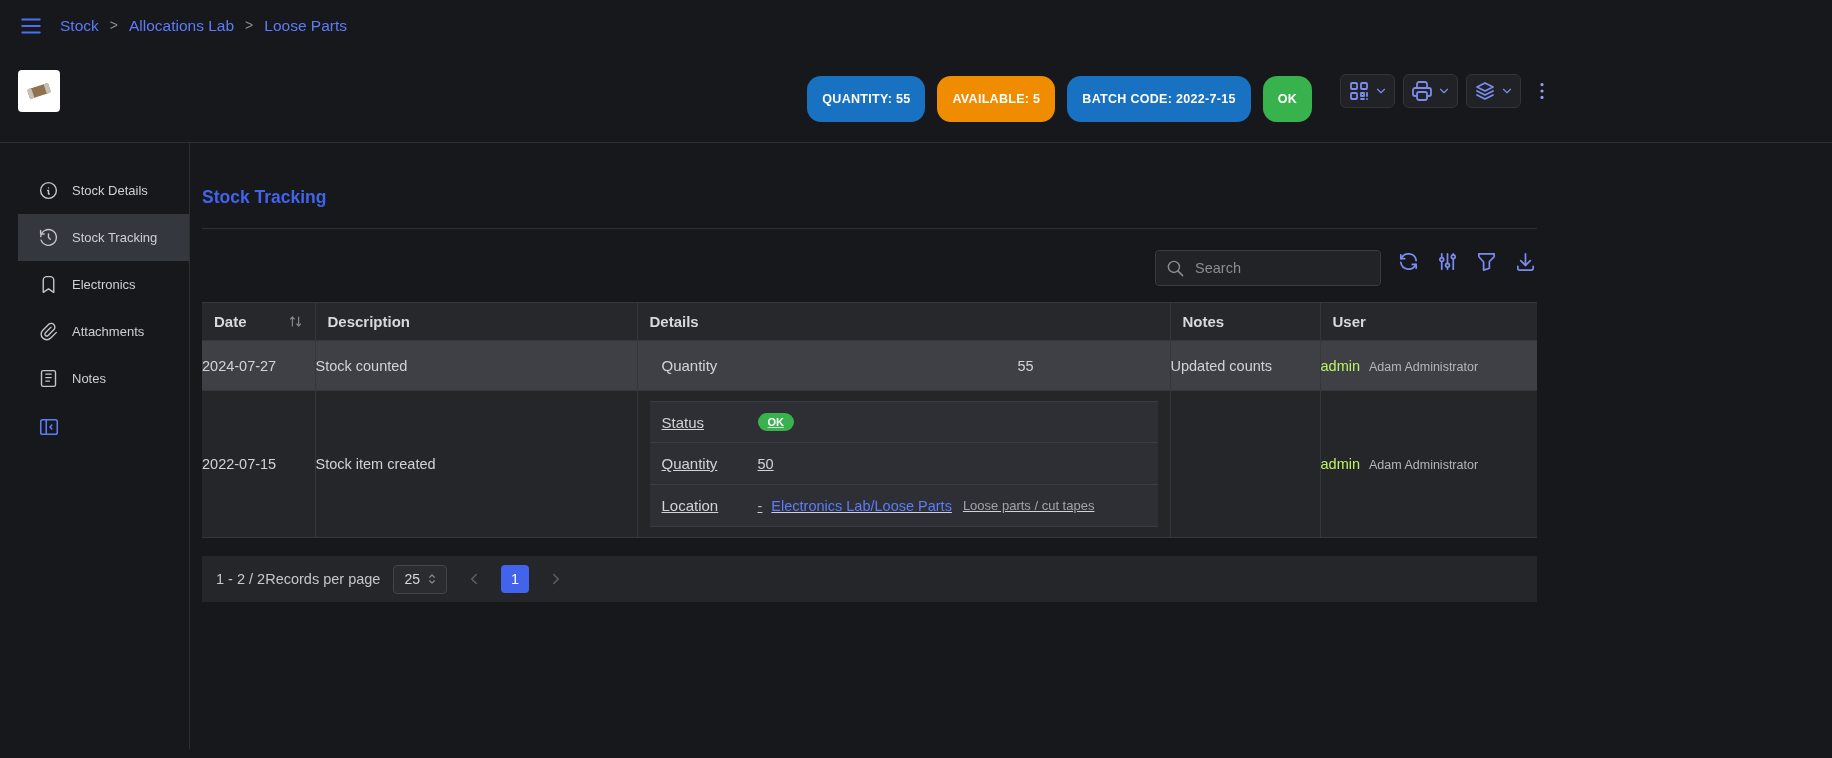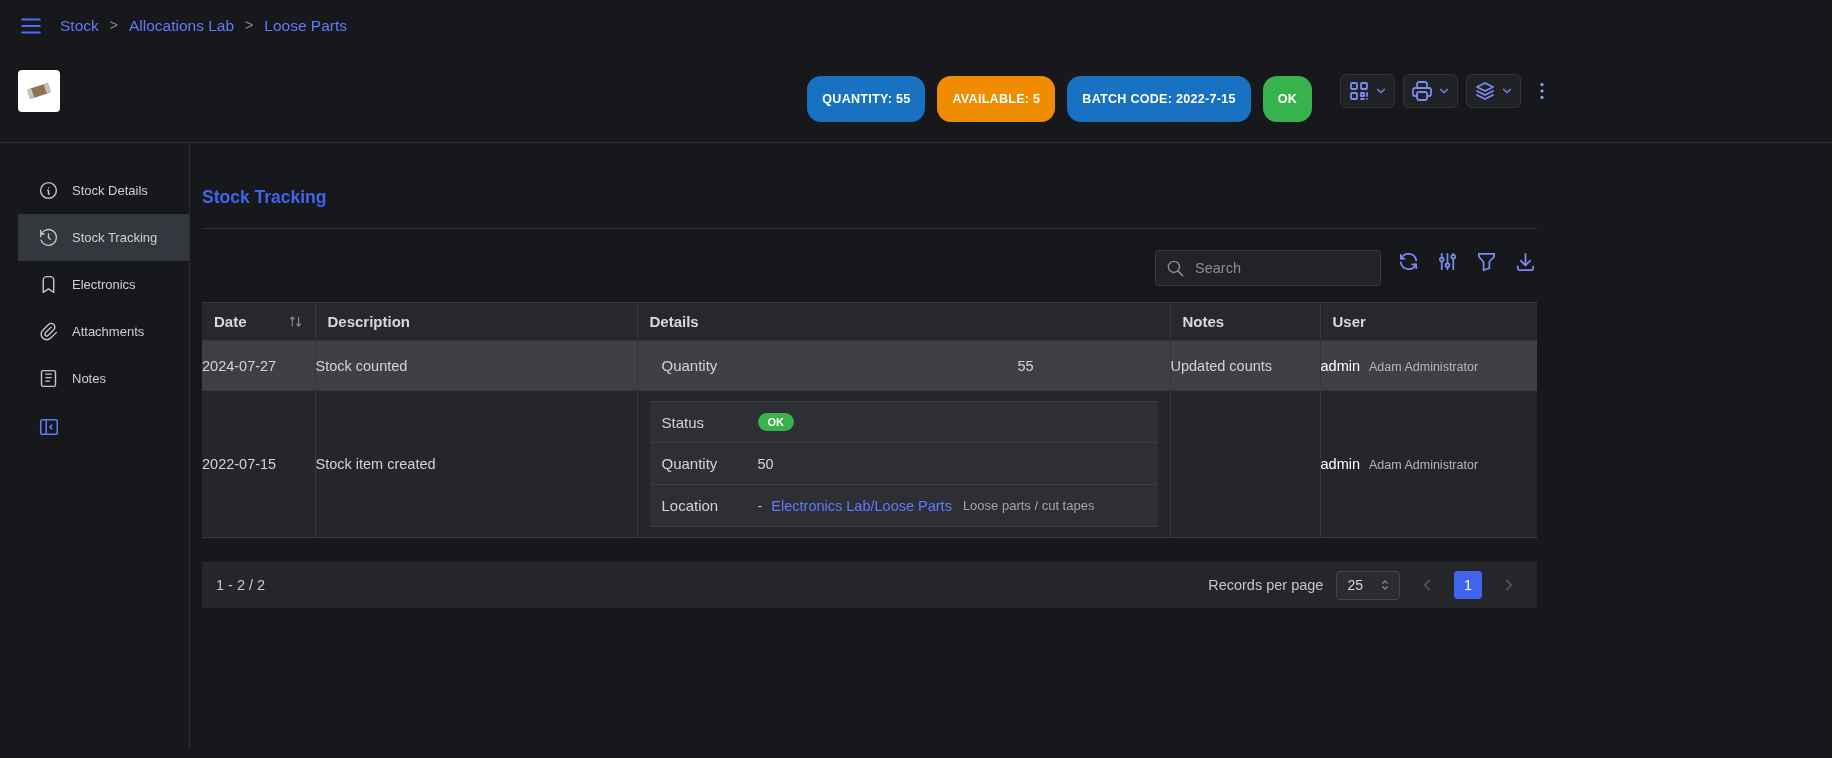--- a/index.html
+++ b/index.html
@@ -76,37 +76,37 @@
   tr.row-norm td { background: #25262a; }
   td.td-details { padding: 10px 12px; }
 
   .detail-line { display: flex; align-items: center; padding: 6px 12px; }
   .detail-key { width: 96px; flex-shrink: 0; color: #d2d3d6; font-size: 15px; }
   .detail-val { color: #d2d3d6; font-size: 14.5px; }
   .detail-val.mid { margin-left: 260px; }
 
   .subtable { display: flex; flex-direction: column; }
   .sub-row { display: flex; align-items: center; height: 42px; padding: 16px 12px;
-             background: #2e2f34; border-bottom: 1px solid #3b3c41; }
+             background: #2e2f34; border-bottom: 1px solid #3b3c41; text-decoration: underline; }
   .sub-row:first-child { border-top: 1px solid #3b3c41; }
   .status-badge { background: #37b24d; color: #fff; font-size: 11px; font-weight: bold;
                   padding: 3px 10px; border-radius: 11px; }
   .loc-dash { color: #b4b5b8; margin-right: 9px; }
   .loc-link { color: #5c7cfa; text-decoration: none; font-size: 14.5px; cursor: pointer; }
   .loc-desc { color: #a3a4a8; font-size: 13px; margin-left: 11px; }
-  .uname { font-size: 14.5px; color: #ffffff; }
+  .uname { font-size: 14.5px; color: #bef264; }
   .ufull { font-size: 12.5px; color: #b4b5b8; margin-left: 9px; }
 
   
-  .table-footer { width: 1335px; height: 46px; margin-top: 24px; background: #25262a;
-                  display: flex; align-items: center; justify-content: space-between; padding: 0 14px; }
+  .table-footer { width: 1335px; height: 46px; margin-top: 18px; background: #25262a;
+                  display: flex; align-items: center; padding: 0 14px; }
   .range-label { font-size: 14.5px; color: #c9cacd; }
   .footer-right { display: flex; align-items: center; gap: 13px; }
   .rpp-label { font-size: 14.5px; color: #c5c6c9; }
-  .rpp-select { display: flex; align-items: center; gap: 15px; background: #2b2c30; border: 1px solid #44454a;
+  .rpp-select { display: flex; align-items: center; gap: 5px; background: #2b2c30; border: 1px solid #44454a;
                 border-radius: 4px; height: 29px; padding: 0 7px 0 10px; font-size: 14px; color: #d6d7da; cursor: pointer; }
   .rpp-select .ic { color: #8a8d93; }
   .pg-btn { width: 28px; height: 28px; display: flex; align-items: center; justify-content: center;
             border-radius: 4px; background: none; border: none; cursor: pointer; }
   .pg-btn.disabled { color: #5d5f66; }
   .pg-btn.page-active { background: #4263eb; color: #ffffff; font-size: 14.5px; }
 </style>
 </head>
 <body>
 

